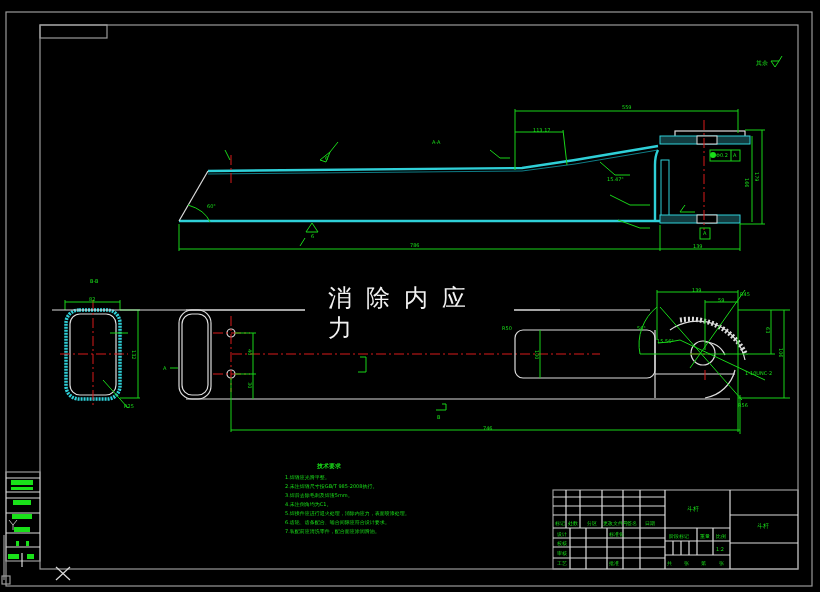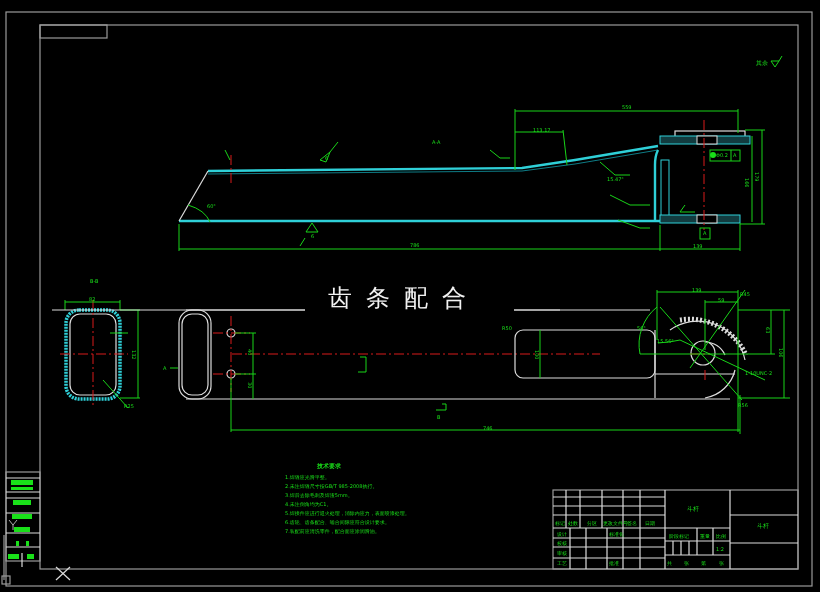--- a/index.html
+++ b/index.html
@@ -190,21 +190,21 @@
     <line x1="70" y1="567" x2="56" y2="580" class="wl"></line>
     <path d="M9 520 L13 525 L17 520 M13 525 L13 530" stroke="#aaa" stroke-width="1" fill="none"></path>
   </g>
 
   <line x1="52" y1="310" x2="305" y2="310" class="wl"></line>
   <line x1="514" y1="310" x2="560" y2="310" class="wl"></line>
 
   <path d="M771 61 L775 67 L779 61 Z M779 61 L782 56" class="dim"></path>
 </svg>
 
-<div class="banner">齿条配合</div>
+<div class="banner">消除内应力</div>
 
 <div class="gtxt" style="left:756px;top:59px;font-size:6px">其余</div>
 <div class="gtxt" style="left:432px;top:139px">A-A</div>
 <div class="gtxt" style="left:410px;top:242px">786</div>
 <div class="gtxt" style="left:622px;top:104px">559</div>
 <div class="gtxt" style="left:533px;top:127px">113.17</div>
 <div class="gtxt" style="left:607px;top:176px">15.47°</div>
 <div class="gtxt" style="left:693px;top:243px">139</div>
 <div class="gtxt" style="left:753px;top:172px;writing-mode:vertical-rl">179</div>
 <div class="gtxt" style="left:743px;top:178px;writing-mode:vertical-rl">166</div>

